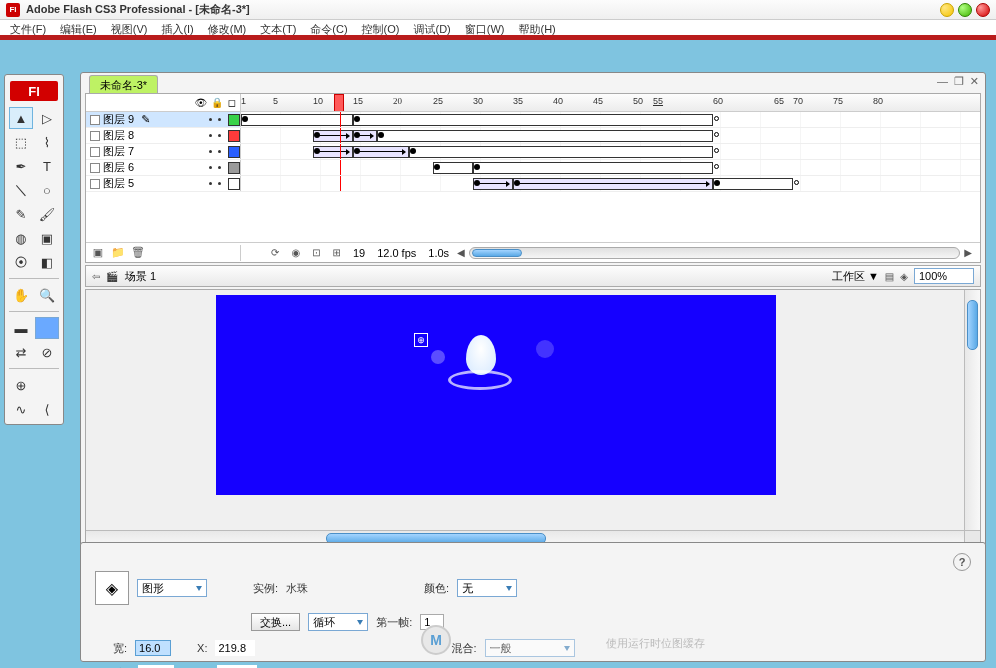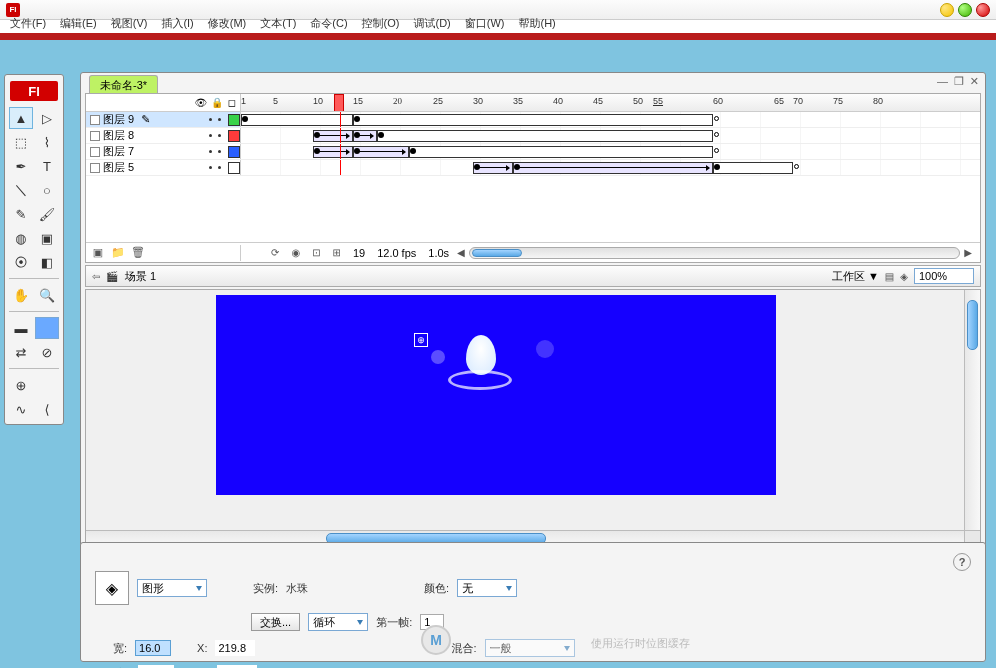--- a/index.html
+++ b/index.html
@@ -9,21 +9,21 @@
 .titlebar { height: 20px; background: linear-gradient(#fcfcfc,#efefef); display: flex; align-items: center; padding: 0 6px; border-bottom: 1px solid #ccc; }
 .app-icon { width: 14px; height: 14px; background: #c00; border-radius: 2px; color: #fff; font-size: 8px; font-weight: bold; display: flex; align-items: center; justify-content: center; margin-right: 6px;}
 .titlebar .title { font-weight: bold; color: #333; font-size: 11px; }
 .win-buttons { margin-left: auto; display: flex; gap: 4px;}
 .win-btn { width: 14px; height: 14px; border-radius: 50%; }
 .yellow-btn { background: radial-gradient(circle at 30% 30%, #ffe680, #f5c400); border:1px solid #c9a200;}
 .green-btn { background: radial-gradient(circle at 30% 30%, #b0ff80, #3fb400); border:1px solid #2e8200;}
 .red-btn { background: radial-gradient(circle at 30% 30%, #ff9a9a, #d40000); border:1px solid #a00;}
 
 
-.menubar { height: 20px; background:#fff; display:flex; align-items:flex-end; padding: 0 4px; gap: 2px; border-bottom:7px solid #b91c1c;}
+.menubar { height: 20px; background:#fff; display:flex; align-items:flex-start; padding: 0 4px; gap: 2px; border-bottom:5px solid #b91c1c;}
 .menu-item { padding: 2px 6px; color:#333; }
 
 
 .workspace { position:absolute; top:42px; left:0; right:0; bottom:0; background:#7fc4e0; }
 
 
 .toolbox { position:absolute; left:4px; top:32px; width:60px; background:#f4f4f4; border:1px solid #888; border-radius:3px; padding:4px 2px; }
 .toolbox .brand { width:48px; height:20px; margin:2px auto 6px; background:#d20000; color:#fff; font-weight:bold; display:flex; align-items:center; justify-content:center; border-radius:2px; font-size:13px;}
 .tool-grid { display:grid; grid-template-columns: 1fr 1fr; gap:2px; padding:0 2px;}
 .tool { width:24px; height:22px; display:flex; align-items:center; justify-content:center; border:1px solid transparent; color:#333; font-size:13px;}
@@ -92,30 +92,31 @@
 .props { position:absolute; left:80px; bottom:6px; right:10px; height:120px; background:#f4f4f4; border:1px solid #888; border-radius:3px; padding:10px 14px;}
 .props-row{display:flex;align-items:center;gap:8px;margin-bottom:8px;}
 .symbol-thumb{width:34px;height:34px;border:1px solid #999;background:#fff;display:flex;align-items:center;justify-content:center;}
 .combo{height:18px;border:1px solid #7aa8d4;background:#fff;padding:0 16px 0 4px;display:flex;align-items:center;font-size:11px;position:relative;}
 .combo::after{content:"";position:absolute;right:4px;top:6px;border-left:3px solid transparent;border-right:3px solid transparent;border-top:5px solid #3a7db5;}
 .btn{height:18px;border:1px solid #999;background:linear-gradient(#fff,#e5e5e5);padding:0 8px;display:flex;align-items:center;font-size:11px;}
 .field{height:16px;border:1px solid #aaa;background:#fff;padding:0 3px;display:flex;align-items:center;font-size:10px;}
 .field.sel{background:#bfe0ff;border-color:#5a9fd4;}
 .lbl{font-size:11px;color:#333;}
 .qmark{width:18px;height:18px;border:1px solid #999;border-radius:50%;display:flex;align-items:center;justify-content:center;font-size:11px;font-weight:bold;color:#555;margin-left:auto;}
-.watermark{position:absolute;right:295px;bottom:10px;color:#bbb;font-size:11px;}
+.watermark{position:absolute;right:280px;bottom:10px;color:#bbb;font-size:11px;}
 .wm-logo{position:absolute;left:340px;bottom:6px;width:30px;height:30px;border-radius:50%;background:#e8e8e8;border:2px solid #ccc;display:flex;align-items:center;justify-content:center;color:#5a9fd4;font-weight:bold;font-size:14px;}
 
 .tiny-icon{font-size:10px;color:#555;}
 </style>
 </head>
 <body>
 
 <div class="titlebar">
   <div class="app-icon">Fl</div>
+  <div class="title">Adobe Flash CS3 Professional - [未命名-3*]</div>
   <div class="win-buttons">
     <div class="win-btn yellow-btn"></div>
     <div class="win-btn green-btn"></div>
     <div class="win-btn red-btn"></div>
   </div>
 </div>
 
 <div class="menubar">
   <div class="menu-item">文件(F)</div>
   <div class="menu-item">编辑(E)</div>
@@ -273,20 +274,40 @@
               <div class="kf hollow" style="left: 169px;"></div>
               <div class="frame-span" style="left: 168px; width: 304px;"></div>
               <div class="kf" style="left: 169px;"></div>
               <div class="kf hollow" style="left: 473px;"></div>
               <div class="playhead" style="left: 99px;"></div>
             </div>
           </div>
           <div class="layer-row">
             <div class="layer-info">
               <span class="layer-icon"></span>
+              <span>图层 6</span>
+              <span class="layer-dots">
+                <span class="layer-dot"></span>
+                <span class="layer-dot"></span>
+              </span>
+              <span class="layer-color" style="background:#9a9a9a"></span>
+            </div>
+            <div class="frames">
+              <div class="frame-span" style="left: 192px; width: 40px;"></div>
+              <div class="kf" style="left: 193px;"></div>
+              <div class="kf hollow" style="left: 233px;"></div>
+              <div class="frame-span" style="left: 232px; width: 240px;"></div>
+              <div class="kf" style="left: 233px;"></div>
+              <div class="kf hollow" style="left: 473px;"></div>
+              <div class="playhead" style="left: 99px;"></div>
+            </div>
+          </div>
+          <div class="layer-row">
+            <div class="layer-info">
+              <span class="layer-icon"></span>
               <span>图层 5</span>
               <span class="layer-dots">
                 <span class="layer-dot"></span>
                 <span class="layer-dot"></span>
               </span>
               <span class="layer-color" style="background:#ffffff"></span>
             </div>
             <div class="frames">
               <div class="frame-span tween" style="left: 232px; width: 40px;"></div>
               <div class="kf" style="left: 233px;"></div>

